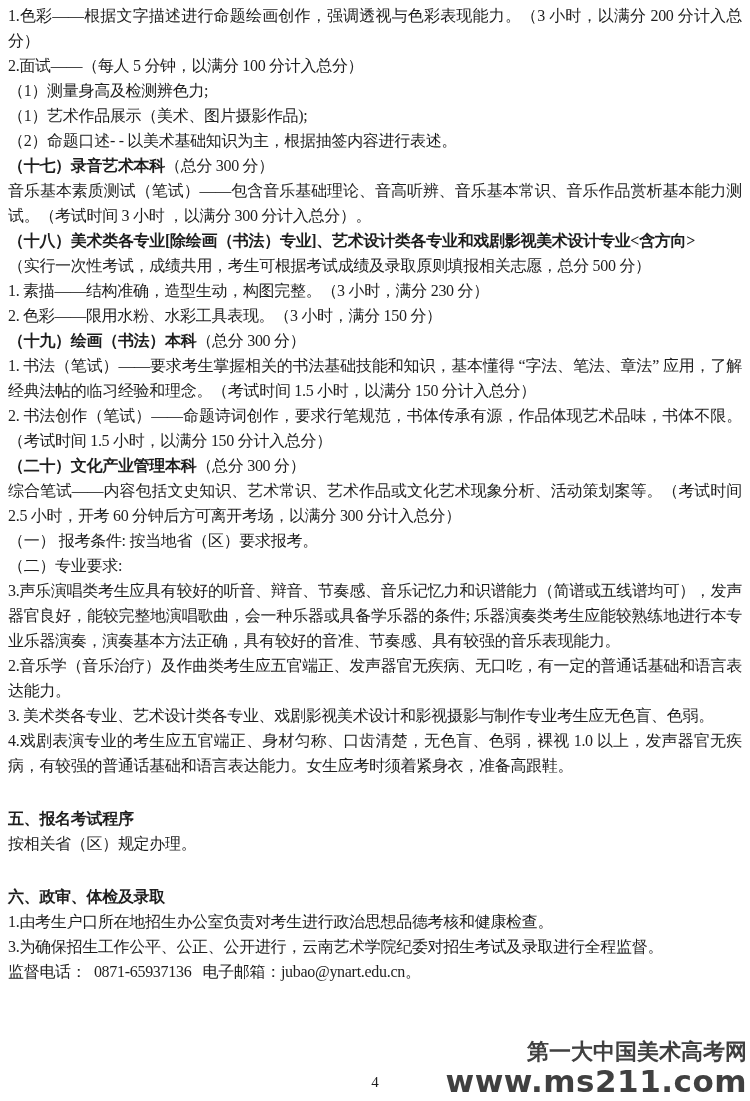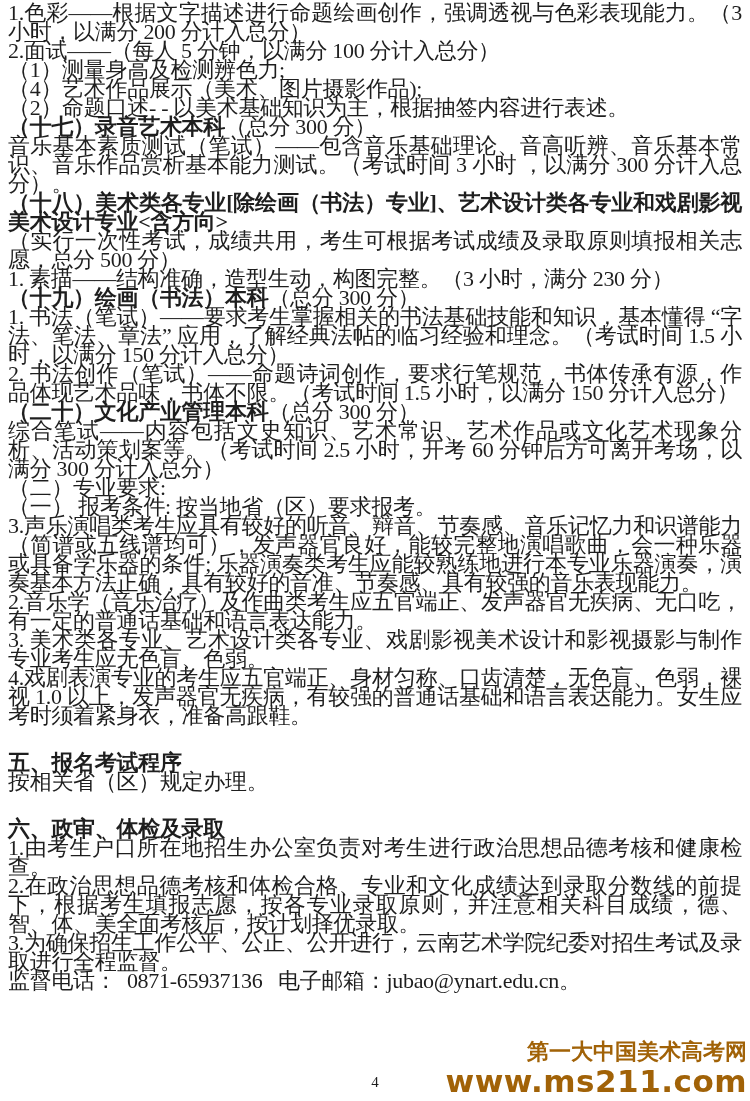--- a/index.html
+++ b/index.html
@@ -7,22 +7,22 @@
     width: 750px;
     height: 1101px;
     background: #ffffff;
     position: relative;
     overflow: hidden;
     font-family: "Liberation Serif", "DejaVu Serif", serif;
     color: #1e1e1e;
   }
   .doc {
     padding: 3px 8px 0 8px;
-    font-size: 22px;
-    line-height: 19px;
+    font-size: 16px;
+    line-height: 25px;
     text-align: justify;
     letter-spacing: -0.3px;
   }
   .doc p {
     margin: 0;
     white-space: pre-wrap;
   }
   .doc p.gap { margin-top: 28px; }
   .doc b { font-weight: bold; }
   .page-number {
@@ -53,45 +53,45 @@
     letter-spacing: 0.5px;
   }
 </style>
 </head>
 <body>
 
 <div class="doc">
     <p><span>1.色彩——根据文字描述进行命题绘画创作，强调透视与色彩表现能力。（3 小时，以满分 200 分计入总分）</span></p>
     <p><span>2.面试——（每人 5 分钟，以满分 100 分计入总分）</span></p>
     <p><span>（1）测量身高及检测辨色力;</span></p>
-    <p><span>（4）艺术作品展示（美术、图片摄影作品);</span></p>
+    <p><span>（1）艺术作品展示（美术、图片摄影作品);</span></p>
     <p><span>（2）命题口述- - 以美术基础知识为主，根据抽签内容进行表述。</span></p>
     <p><b>（十七）录音艺术本科</b><span>（总分 300 分）</span></p>
     <p><span>音乐基本素质测试（笔试）——包含音乐基础理论、音高听辨、音乐基本常识、音乐作品赏析基本能力测试。（考试时间 3 小时 ，以满分 300 分计入总分）。</span></p>
     <p><b>（十八）美术类各专业[除绘画（书法）专业]、艺术设计类各专业和戏剧影视美术设计专业&lt;含方向&gt;</b></p>
     <p><span>（实行一次性考试，成绩共用，考生可根据考试成绩及录取原则填报相关志愿，总分 500 分）</span></p>
     <p><span>1. 素描——结构准确，造型生动，构图完整。（3 小时，满分 230 分）</span></p>
+    <p><span>2. 色彩——限用水粉、水彩工具表现。（3 小时，满分 150 分）</span></p>
     <p><b>（十九）绘画（书法）本科</b><span>（总分 300 分）</span></p>
     <p><span>1. 书法（笔试）——要求考生掌握相关的书法基础技能和知识，基本懂得 “字法、笔法、章法” 应用，了解经典法帖的临习经验和理念。（考试时间 1.5 小时，以满分 150 分计入总分）</span></p>
     <p><span>2. 书法创作（笔试）——命题诗词创作，要求行笔规范，书体传承有源，作品体现艺术品味，书体不限。（考试时间 1.5 小时，以满分 150 分计入总分）</span></p>
     <p><b>（二十）文化产业管理本科</b><span>（总分 300 分）</span></p>
     <p><span>综合笔试——内容包括文史知识、艺术常识、艺术作品或文化艺术现象分析、活动策划案等。（考试时间 2.5 小时，开考 60 分钟后方可离开考场，以满分 300 分计入总分）</span></p>
+    <p><span>（一） 报考条件: 按当地省（区）要求报考。</span></p>
     <p><span>（二）专业要求:</span></p>
-    <p><span>（一） 报考条件: 按当地省（区）要求报考。</span></p>
     <p><span>3.声乐演唱类考生应具有较好的听音、辩音、节奏感、音乐记忆力和识谱能力（简谱或五线谱均可），发声器官良好，能较完整地演唱歌曲，会一种乐器或具备学乐器的条件; 乐器演奏类考生应能较熟练地进行本专业乐器演奏，演奏基本方法正确，具有较好的音准、节奏感、具有较强的音乐表现能力。</span></p>
     <p><span>2.音乐学（音乐治疗）及作曲类考生应五官端正、发声器官无疾病、无口吃，有一定的普通话基础和语言表达能力。</span></p>
     <p><span>3. 美术类各专业、艺术设计类各专业、戏剧影视美术设计和影视摄影与制作专业考生应无色盲、色弱。</span></p>
     <p><span>4.戏剧表演专业的考生应五官端正、身材匀称、口齿清楚，无色盲、色弱，裸视 1.0 以上，发声器官无疾病，有较强的普通话基础和语言表达能力。女生应考时须着紧身衣，准备高跟鞋。</span></p>
     <p class="gap"><b>五、报名考试程序</b></p>
     <p><span>按相关省（区）规定办理。</span></p>
     <p class="gap"><b>六、政审、体检及录取</b></p>
     <p><span>1.由考生户口所在地招生办公室负责对考生进行政治思想品德考核和健康检查。</span></p>
-    <p><span>2.在政治思想品德考核和体检合格、专业和文化成绩达到录取分数线的前提下，根据考生填报志愿，按各专业录取原则，并注意相关科目成绩，德、智、体、美全面考核后，按计划择优录取。</span></p>
     <p><span>3.为确保招生工作公平、公正、公开进行，云南艺术学院纪委对招生考试及录取进行全程监督。</span></p>
     <p><span>监督电话：  0871-65937136   电子邮箱：jubao@ynart.edu.cn。</span></p>
   </div>
 
 <div class="page-number">4</div>
 
-<div class="watermark" style="color: #a16207;">
+<div class="watermark" style="color: #404040;">
   <div class="wm-name">第一大中国美术高考网</div>
   <div class="wm-url">www.ms211.com</div>
 </div>
 
 </body></html>

